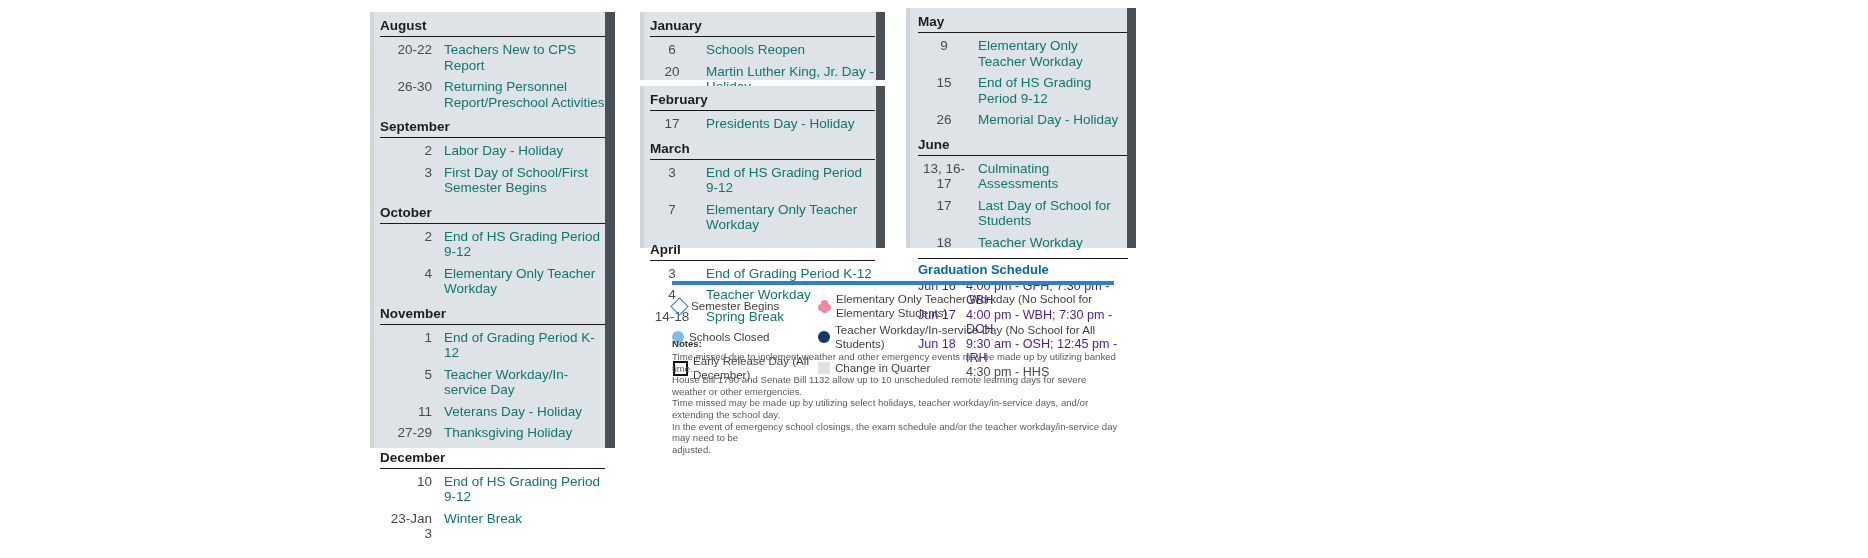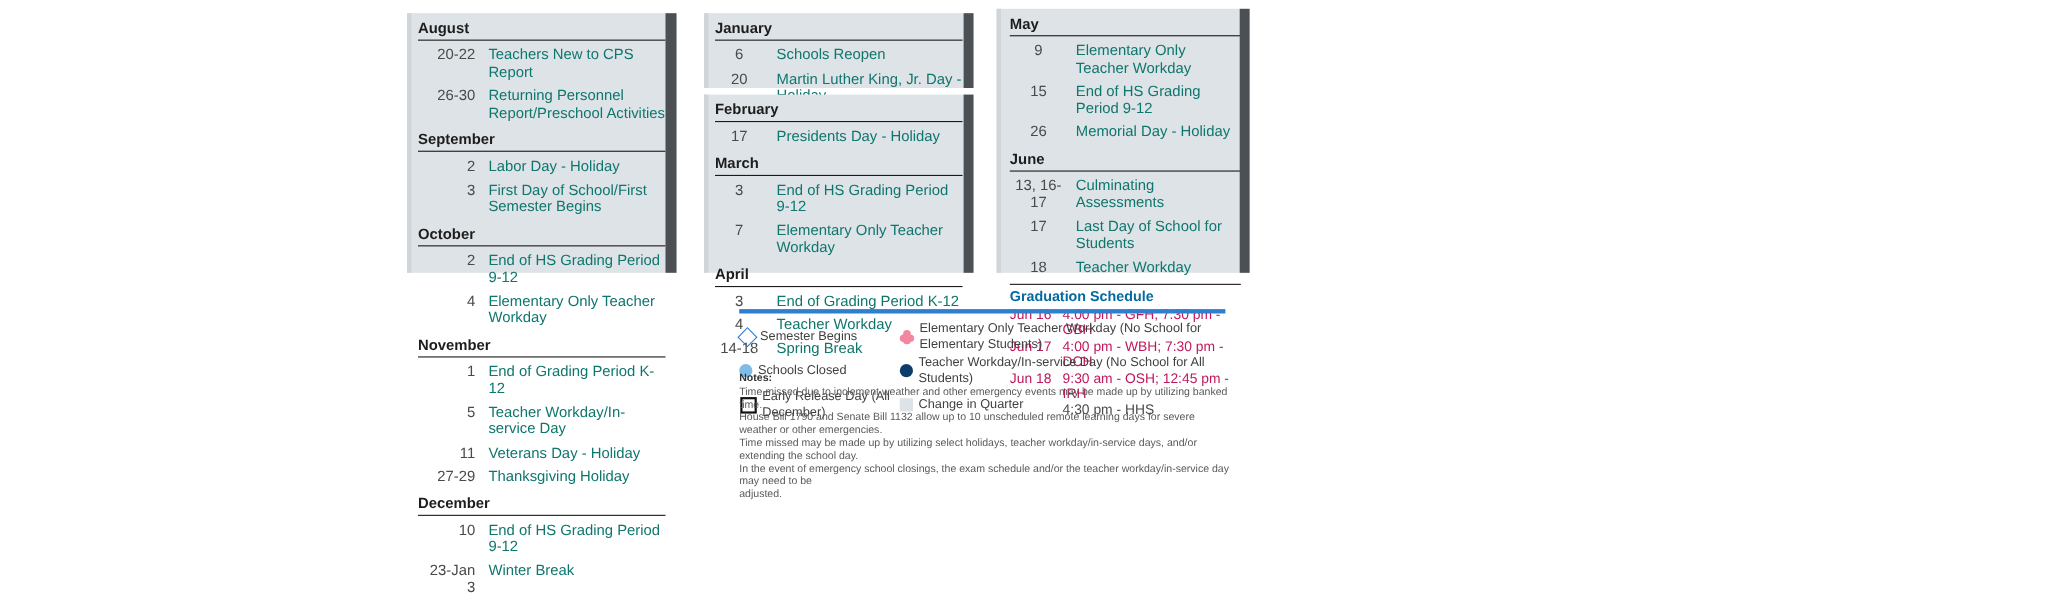--- a/index.html
+++ b/index.html
@@ -54,21 +54,21 @@
   .event-desc {
     flex: 1 1 auto;
     color: #0f766e;
   }
 
   
   #col-one {
     left: 370px;
     top: 12px;
     width: 245px;
-    height: 236px;
+    height: 436px;
   }
   #col-one .event-date { width: 52px; margin-right: 12px; text-align: right; }
   #col-one .scrollshade-r {
     position: absolute;
     right: 0; top: 0;
     width: 10px; height: 100%;
     background: #4b5054;
   }
 
   
@@ -117,21 +117,21 @@
     font-size: 13px;
     font-weight: bold;
     color: #0369a1;
     line-height: 15px;
     padding-bottom: 1px;
   }
   .grad-row {
     display: flex;
     font-size: 12.6px;
     line-height: 14px;
-    color: #be185d;
+    color: #4c1d95;
     padding: 0.5px 0;
   }
   .grad-day { flex: 0 0 48px; }
   .grad-detail { flex: 1 1 auto; }
   .grad-cont {
     padding-left: 48px;
     font-size: 12.6px;
     line-height: 14px;
     color: #4a4a4a;
   }

